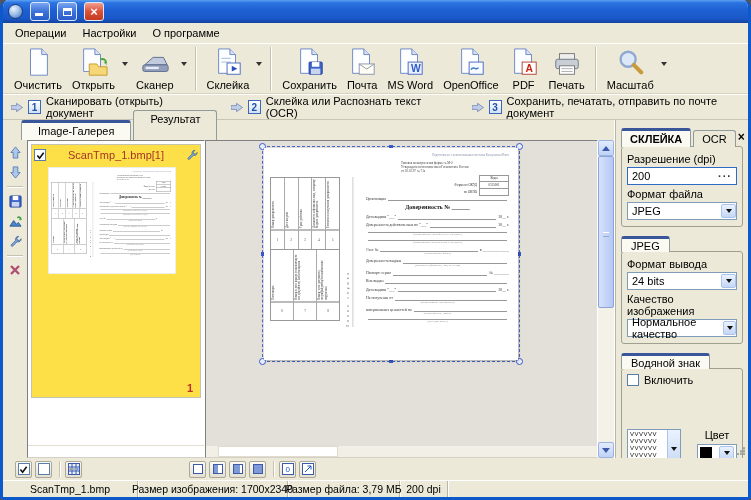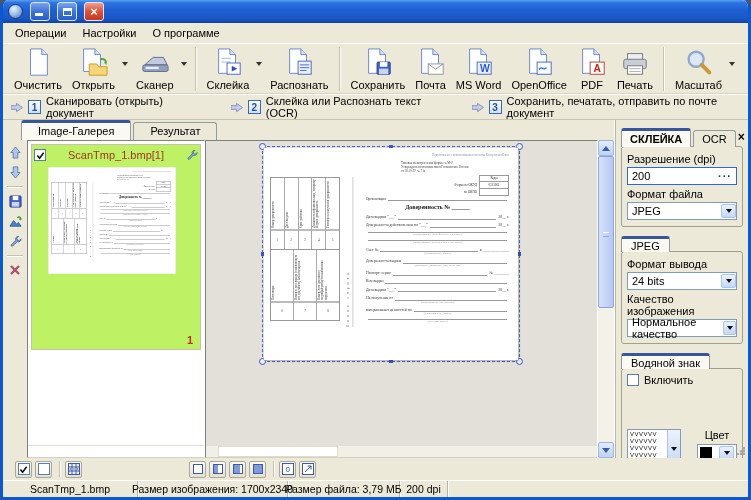--- a/index.html
+++ b/index.html
@@ -43,31 +43,31 @@
   .step{display:flex;align-items:center;gap:5px;}
   .step-num{width:14px;height:14px;border:1px solid #3C66B8;background:linear-gradient(180deg,#FDFEFF,#CFE0F8);
     color:#2050A8;font-weight:bold;font-size:10px;display:flex;align-items:center;justify-content:center;}
   .step-label{font-size:11px;}
 
   
   .content{flex:1;display:flex;min-height:0;}
   .left-col{width:611px;flex:0 0 611px;display:flex;flex-direction:column;min-height:0;}
 
   .tabrow{height:20px;flex:0 0 20px;display:flex;align-items:flex-end;padding-left:18px;text-align:right;}
-  .tab{height:18px;padding:2px 16px 0 16px;background:#ECE9D8;border:1px solid #919B9C;border-bottom:none;
+  .tab{height:30px;padding:2px 16px 0 16px;background:#ECE9D8;border:1px solid #919B9C;border-bottom:none;
     border-radius:3px 3px 0 0;margin-right:2px;font-size:11px;}
   .tab.active{background:#FAF9F2;border-top:3px solid #39569A;height:20px;position:relative;z-index:2;}
 
   .main-row{flex:1;display:flex;min-height:0;}
   .leftstrip{width:24px;flex:0 0 24px;display:flex;flex-direction:column;align-items:center;padding-top:6px;gap:7px;background:#ECE9D8;}
   .strip-sep{width:16px;border-top:1px solid #C6C2AE;border-bottom:1px solid #fff;}
 
   
   .gallery{width:178px;flex:0 0 178px;background:#fff;border:1px solid;border-color:#808080 #fff #D4D0C8 #808080;position:relative;overflow:hidden;}
-  .thumb-card{margin:3px;border:1px solid #C5C2B0;height:206px;padding:2px;position:relative;background:#bef264;}
+  .thumb-card{margin:3px;border:1px solid #C5C2B0;height:254px;padding:2px;position:relative;background:#fde047;}
   .thumb-head{display:flex;align-items:center;gap:4px;height:16px;}
   .xp-check{width:12px;height:12px;border:1px solid #5A7EA8;background:#fff;display:flex;align-items:center;justify-content:center;}
   .thumb-name{flex:1;text-align:center;color:#A63428;font-size:11px;}
   .thumb-page-num{position:absolute;bottom:3px;right:7px;color:#C03028;font-weight:bold;font-size:11px;}
   .thumb-doc-slot{position:absolute;top:22px;left:16px;width:140px;height:130px;overflow:hidden;}
   .gal-hscroll{position:absolute;left:0;right:0;bottom:0;height:12px;background:#fff;border-top:1px solid #E2DFD2;}
 
   
   .preview{flex:1;background:#E3E0D9;border:1px solid;border-color:#808080 #fff #D4D0C8 #808080;position:relative;overflow:hidden;}
   .selection{position:absolute;left:56px;top:5px;width:258px;height:216px;border:1px dashed #4466CC;}
@@ -225,29 +225,20 @@
     <div class="tbtn dd">
       <svg width="30" height="32" viewBox="0 0 32 34">
           <path d="M6 2h12l6 6v20H6z" fill="#FDFEFF" stroke="#6B85C8"></path>
           <path d="M18 2v6h6" fill="#D7E0F5" stroke="#6B85C8"></path>
           <path d="M9 12h10M9 16h10" stroke="#9FB6E0"></path>
           <rect x="15" y="17" width="14" height="12" fill="#fff" stroke="#4A6AC0"></rect>
           <path d="M20 20l6 3-6 3z" fill="#2C50B8"></path>
         </svg>
       <span class="lbl">Склейка</span>
       <i class="dd-arrow"></i>
-    </div>
-    <div class="tbtn">
-      <svg width="30" height="32" viewBox="0 0 32 34">
-          <path d="M6 2h12l6 6v20H6z" fill="#FDFEFF" stroke="#6B85C8"></path>
-          <path d="M18 2v6h6" fill="#D7E0F5" stroke="#6B85C8"></path>
-          <rect x="15" y="15" width="14" height="14" fill="#EAF0FF" stroke="#4A6AC0"></rect>
-          <path d="M17 19h10M17 22h10M17 25h7" stroke="#4A6AC0"></path>
-        </svg>
-      <span class="lbl">Распознать</span>
     </div>
     <div class="tsep"></div>
     <div class="tbtn">
       <svg width="30" height="32" viewBox="0 0 32 34">
           <path d="M6 2h12l6 6v20H6z" fill="#FDFEFF" stroke="#6B85C8"></path>
           <path d="M18 2v6h6" fill="#D7E0F5" stroke="#6B85C8"></path>
           <rect x="15" y="16" width="14" height="13" rx="1" fill="#3E63C8" stroke="#24409A"></rect>
           <rect x="18" y="16" width="8" height="5" fill="#fff"></rect>
           <rect x="17" y="23" width="10" height="6" fill="#C8D4F0"></rect>
         </svg>

